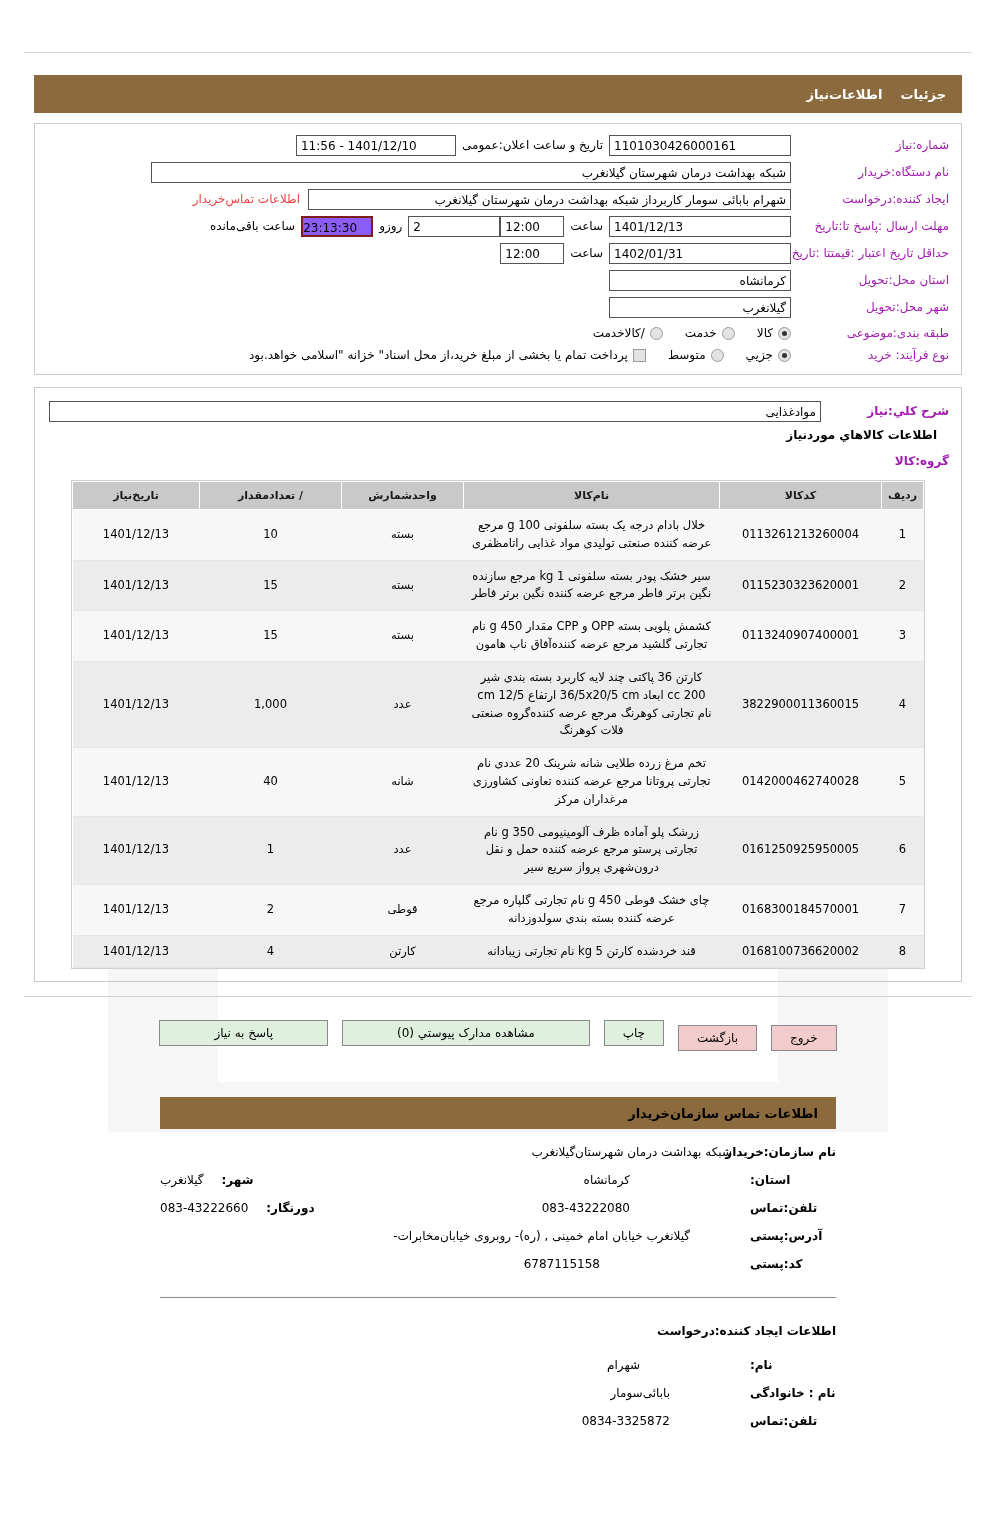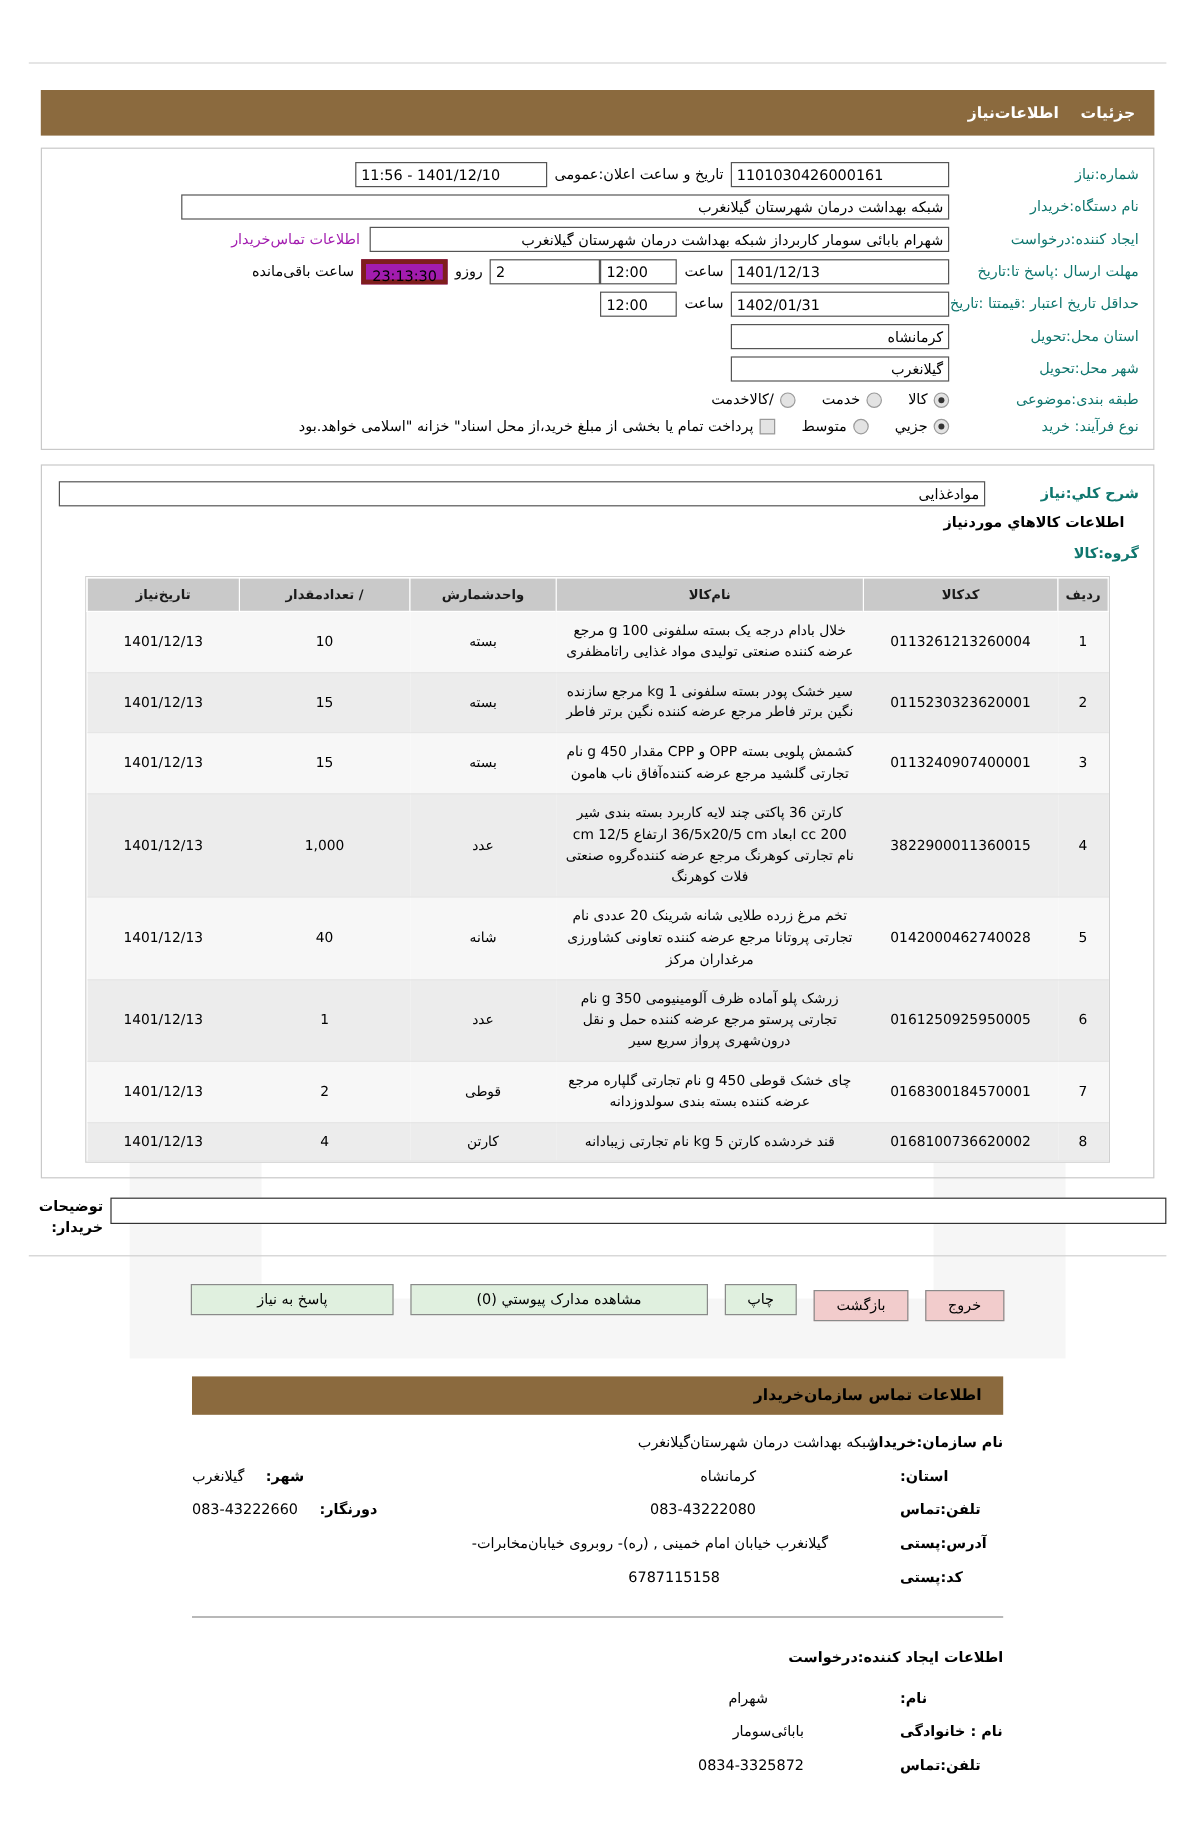--- a/index.html
+++ b/index.html
@@ -86,21 +86,21 @@
 
   .frow {
     display: flex;
     align-items: center;
     justify-content: flex-start;
     margin-bottom: 5px;
     min-height: 22px;
   }
   .lbl {
     font-size: 12px;
-    color: #0f766e;
+    color: #a21caf;
     text-align: right;
     white-space: nowrap;
     padding-left: 8px;
   }
   .lbl.w150 { width: 150px; }
   .lbl.w120 { width: 120px; }
 
   .fld {
     border: 1px solid #555;
     background: #ffffff;
@@ -121,31 +121,31 @@
   .fld.w420 { width: 483px; }
   .fld.w640 { width: 640px; }
   .fld.w770 { width: 772px; }
 
   .mini-lbl {
     font-size: 12px;
     padding: 0 6px;
     white-space: nowrap;
   }
   .countdown {
-    border: 4px solid #7f1d1d;
-    background: #a21caf;
+    border: 2px solid #7f1d1d;
+    background: #8b5cf6;
     height: 21px;
     line-height: 21px;
     width: 72px;
-    text-align: center;
+    text-align: left;
     font-size: 12px;
     box-sizing: border-box;
   }
   .link {
-    color: #a21caf;
+    color: #ef4444;
     font-size: 12px;
     text-decoration: none;
     white-space: nowrap;
     padding: 0 8px;
     cursor: pointer;
   }
 
   
   .radio-row { display: flex; align-items: center; margin-top: 4px; }
   .radio {
@@ -477,27 +477,20 @@
               <td class="c-name">قند خردشده کارتن 5 kg نام تجارتی زیبادانه</td>
               <td class="c-unit">کارتن</td>
               <td class="c-qty">4</td>
               <td class="c-date">1401/12/13</td>
             </tr>
           </tbody>
         </table>
       </div>
     </div>
 
-    <div class="comments">
-      <div class="cbox"></div>
-      <div class="clbl">
-        <div>توضیحات</div>
-        <div>خریدار:</div>
-      </div>
-    </div>
 
     <div class="hr-light"></div>
 
     <div class="btnrow">
       <button class="btn red">خروج</button>
       <button class="btn red">بازگشت</button>
       <button class="btn">چاپ</button>
       <button class="btn wide">مشاهده مدارک پیوستي (0)</button>
       <button class="btn wide">پاسخ به نیاز</button>
     </div>

